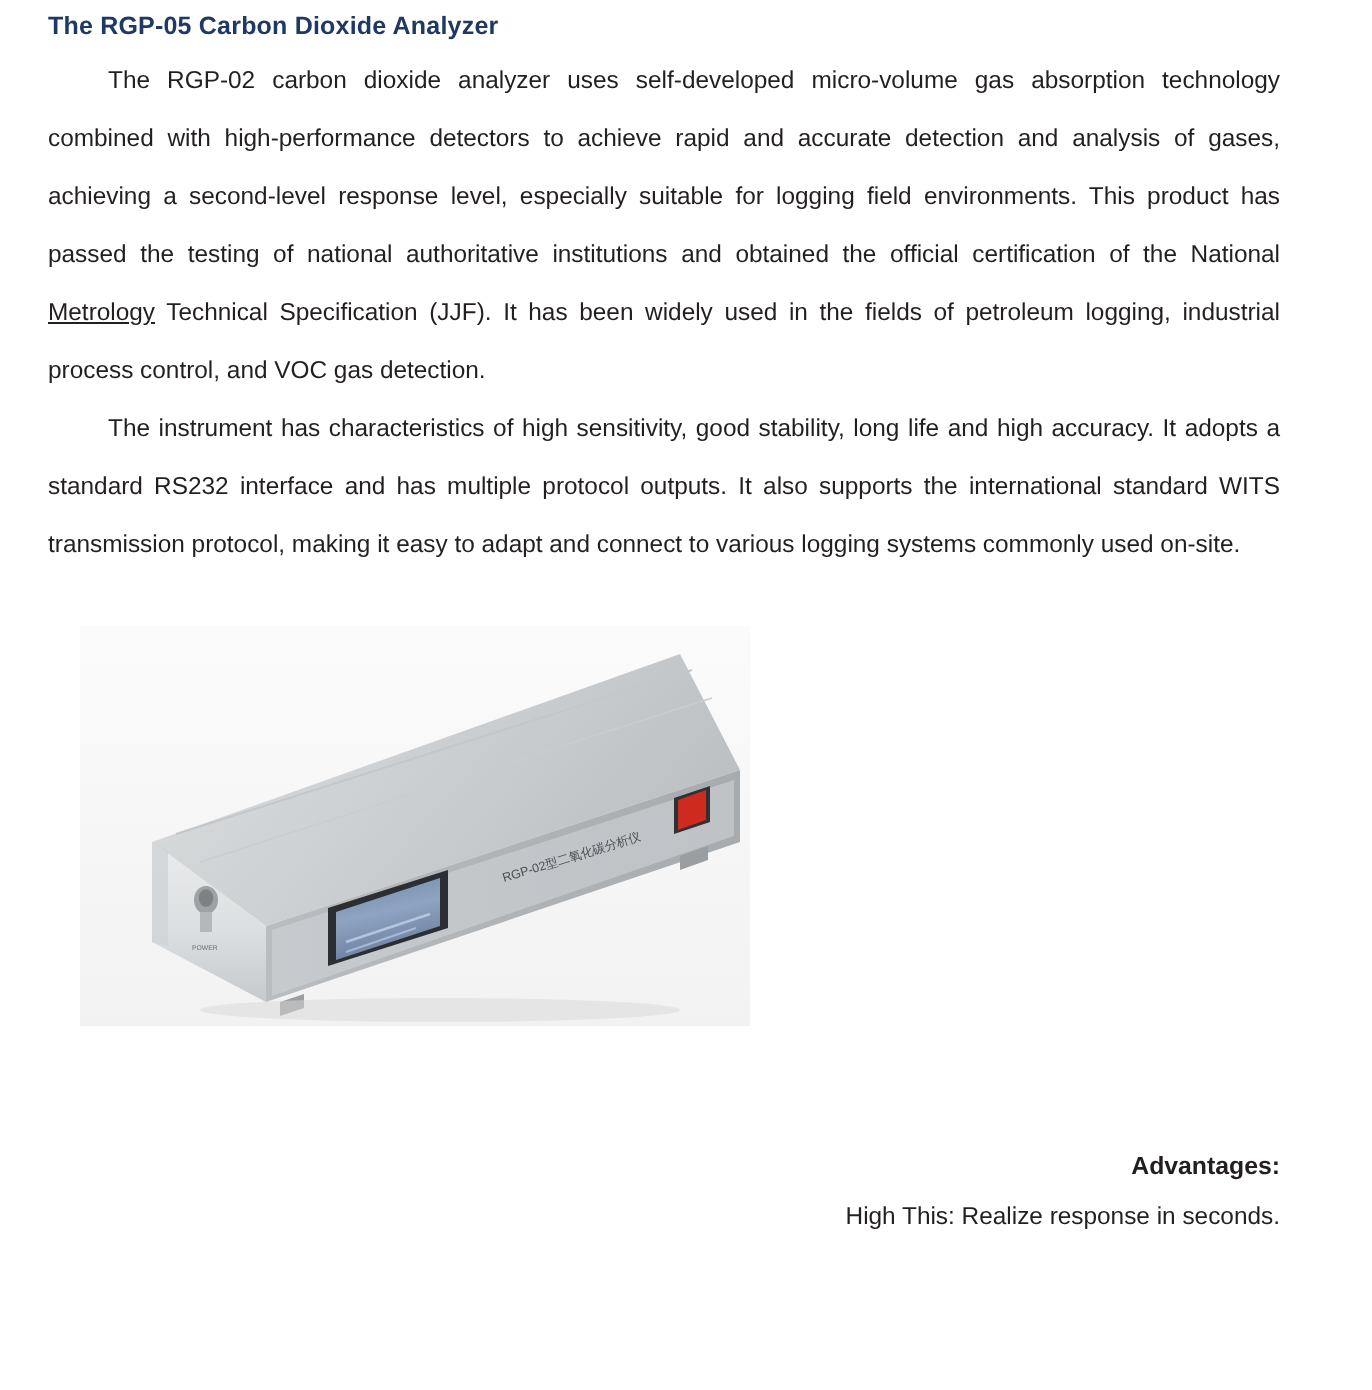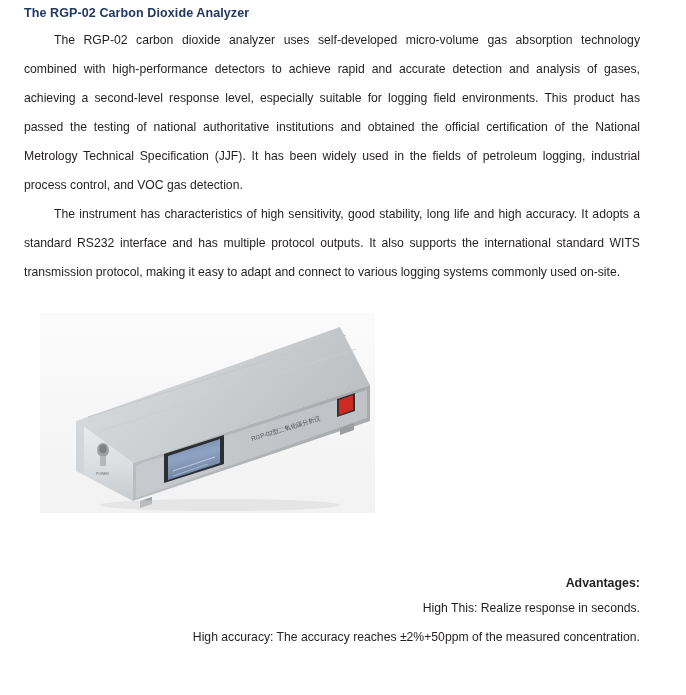--- a/index.html
+++ b/index.html
@@ -33,20 +33,21 @@
     line-height: 29px;
     text-align: justify;
     text-justify: inter-word;
     margin: 0 0 0 0;
     color: #231f20;
   }
   .para.indent {
     text-indent: 30px;
   }
   .underline-word {
+    text-decoration: underline;
   }
   .figure {
     margin: 26px 0 0 16px;
     width: 335px;
     height: 200px;
     background: #fdfdfd;
     position: relative;
     overflow: hidden;
   }
   .fig-canvas {
@@ -72,21 +73,21 @@
     right: 46px;
     top: 576px;
     text-align: right;
   }
 </style>
 </head>
 <body>
 
 <div class="page">
 
-  <h1 class="doc-title">The RGP-02 Carbon Dioxide Analyzer</h1>
+  <h1 class="doc-title">The RGP-05 Carbon Dioxide Analyzer</h1>
 
   <p class="para indent"><span>The RGP-02 carbon dioxide analyzer uses self-developed micro-volume gas absorption technology combined with high-performance detectors to achieve rapid and accurate detection and analysis of gases, achieving a second-level response level, especially suitable for logging field environments. This product has passed the testing of national authoritative institutions and obtained the official certification of the National </span><span class="underline-word">Metrology</span><span> Technical Specification (JJF). It has been widely used in the fields of petroleum logging, industrial process control, and VOC gas detection.</span></p>
 
   <p class="para indent">The instrument has characteristics of high sensitivity, good stability, long life and high accuracy. It adopts a standard RS232 interface and has multiple protocol outputs. It also supports the international standard WITS transmission protocol, making it easy to adapt and connect to various logging systems commonly used on-site.</p>
 
   <div class="figure">
     <svg class="fig-canvas" viewBox="0 0 335 200">
       <defs>
         <linearGradient id="bgGrad" x1="0" y1="0" x2="0" y2="1">
           <stop offset="0%" stop-color="#fbfbfb"></stop>
@@ -146,16 +147,15 @@
       <polygon points="100,188 112,184 112,191 100,195" fill="#9a9ea1"></polygon>
       <polygon points="300,115 314,110 314,117 300,122" fill="#9a9ea1"></polygon>
 
       <ellipse cx="180" cy="192" rx="120" ry="6" fill="#d8d8d8" opacity="0.5"></ellipse>
     </svg>
   </div>
 
   <div class="advantages">
     <div class="adv-heading">Advantages:</div>
     <p class="adv-line">High This: Realize response in seconds.</p>
-    <p class="adv-line">High accuracy: The accuracy reaches ±2%+50ppm of the measured concentration.</p>
   </div>
 
 </div>
 
 </body></html>

